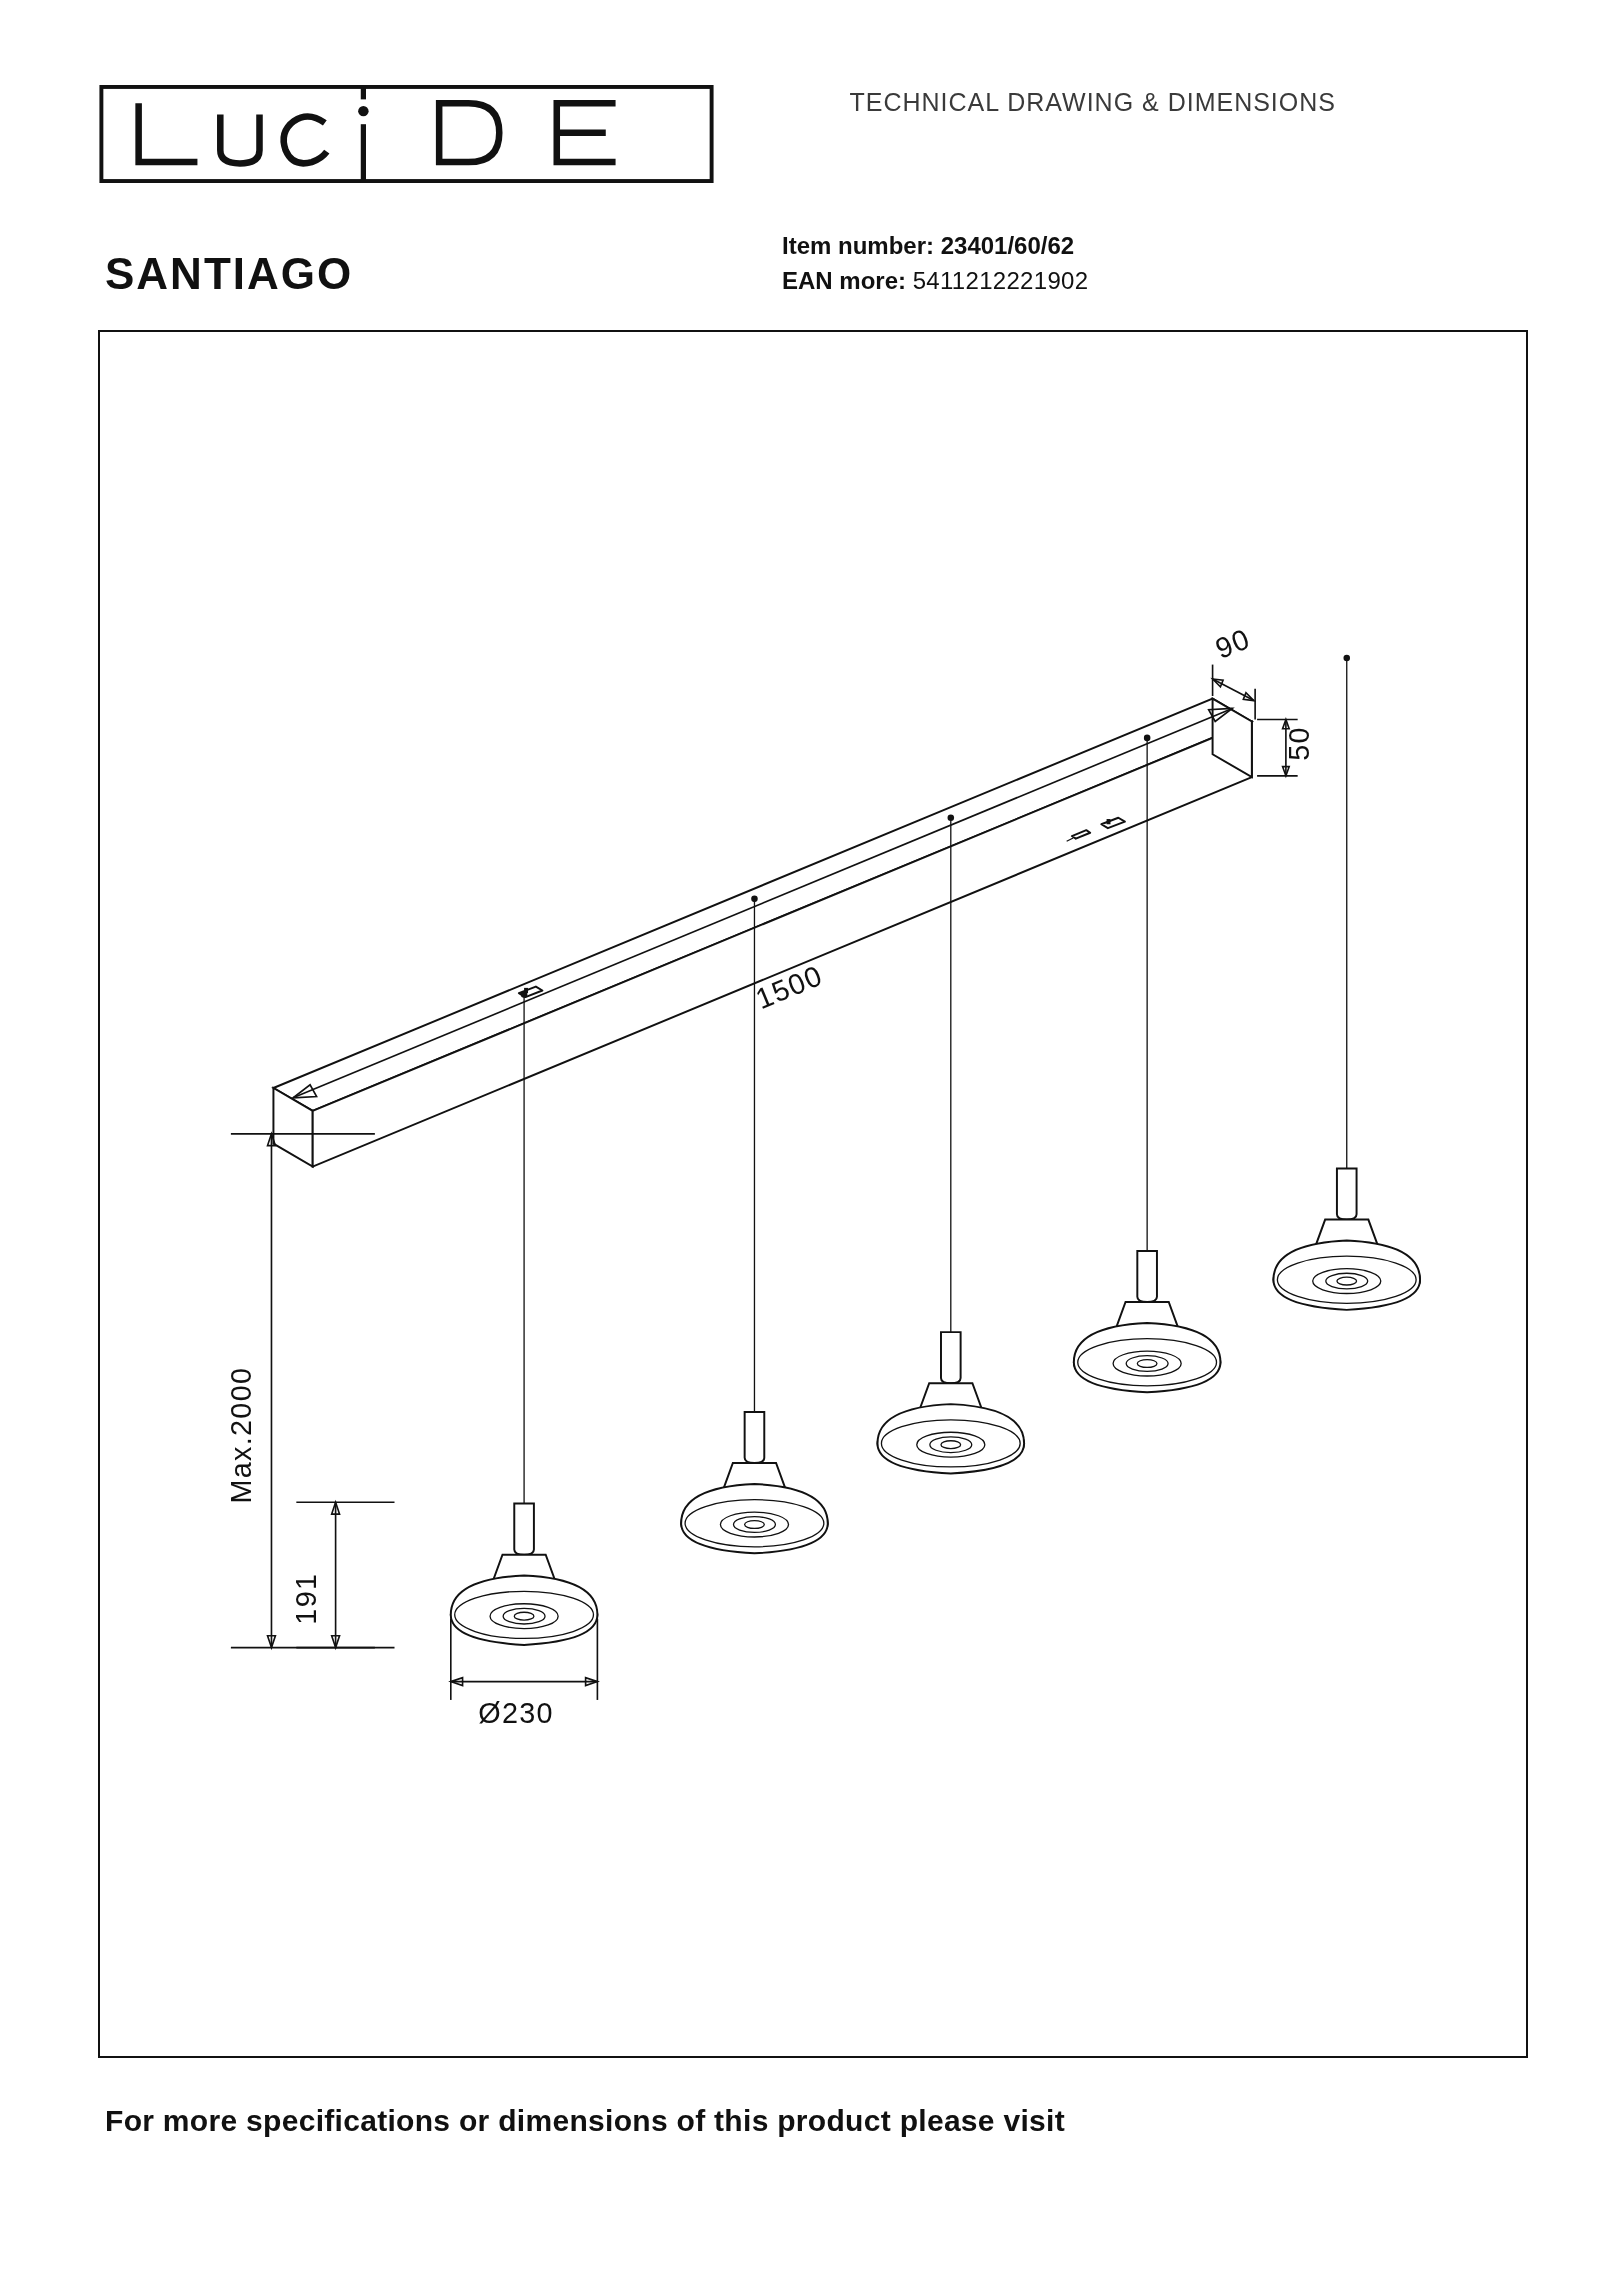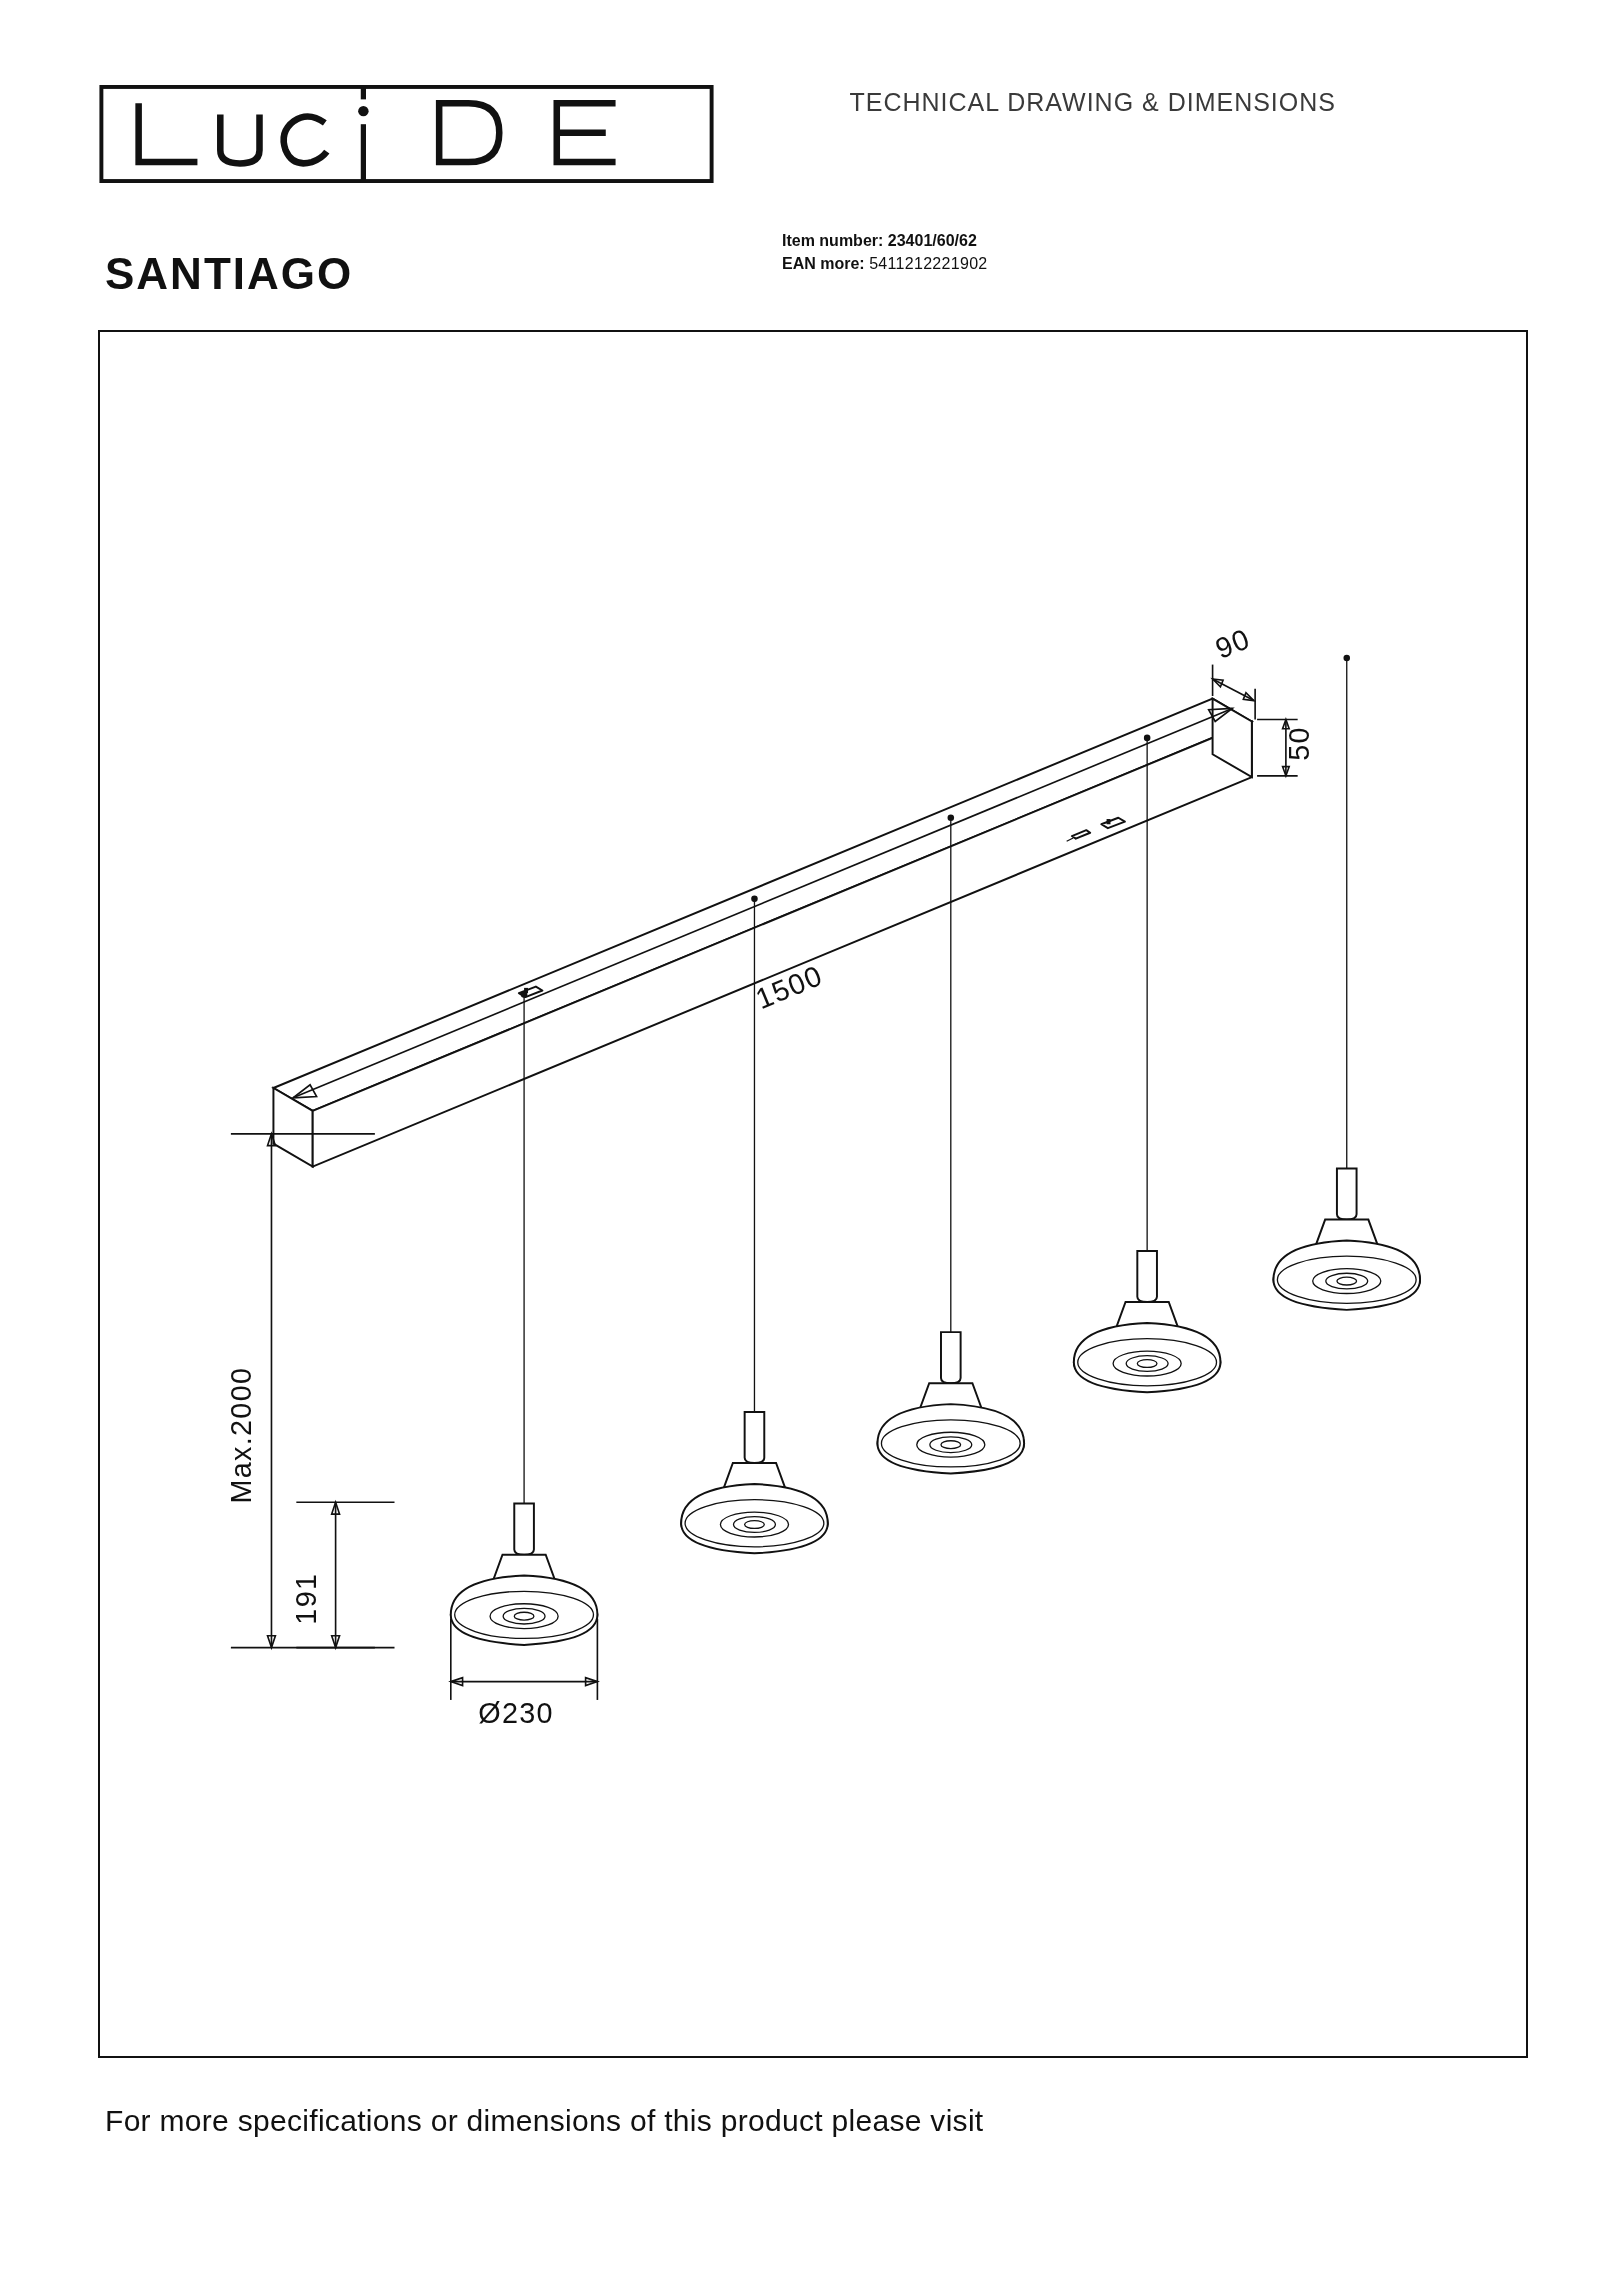--- a/index.html
+++ b/index.html
@@ -52,21 +52,21 @@
     font-weight: bold;
     letter-spacing: 2px;
     color: #111;
     margin-top: 20px;
   }
 
   .meta {
     position: absolute;
     left: 782px;
     top: 229px;
-    font-size: 16px;
+    font-size: 24px;
     line-height: 1.45;
     color: #111;
   }
   .meta .row { white-space: nowrap; }
   .meta .label { font-weight: bold; }
   .meta .value-bold { font-weight: bold; }
   .meta .value { font-weight: normal; letter-spacing: 0.3px; margin-top: 12px; }
 
   
   .frame {
@@ -86,21 +86,21 @@
     width: 1430px;
     height: 1728px;
   }
 
   
   .footer-line1 {
     position: absolute;
     left: 105px;
     top: 2104px;
     font-size: 30px;
-    font-weight: normal;
+    font-weight: bold;
     letter-spacing: 0.3px;
     color: #111;
   }
   .footer-line2 {
     position: absolute;
     left: 105px;
     top: 2159px;
     font-size: 43px;
     font-weight: bold;
     letter-spacing: 2.6px;

